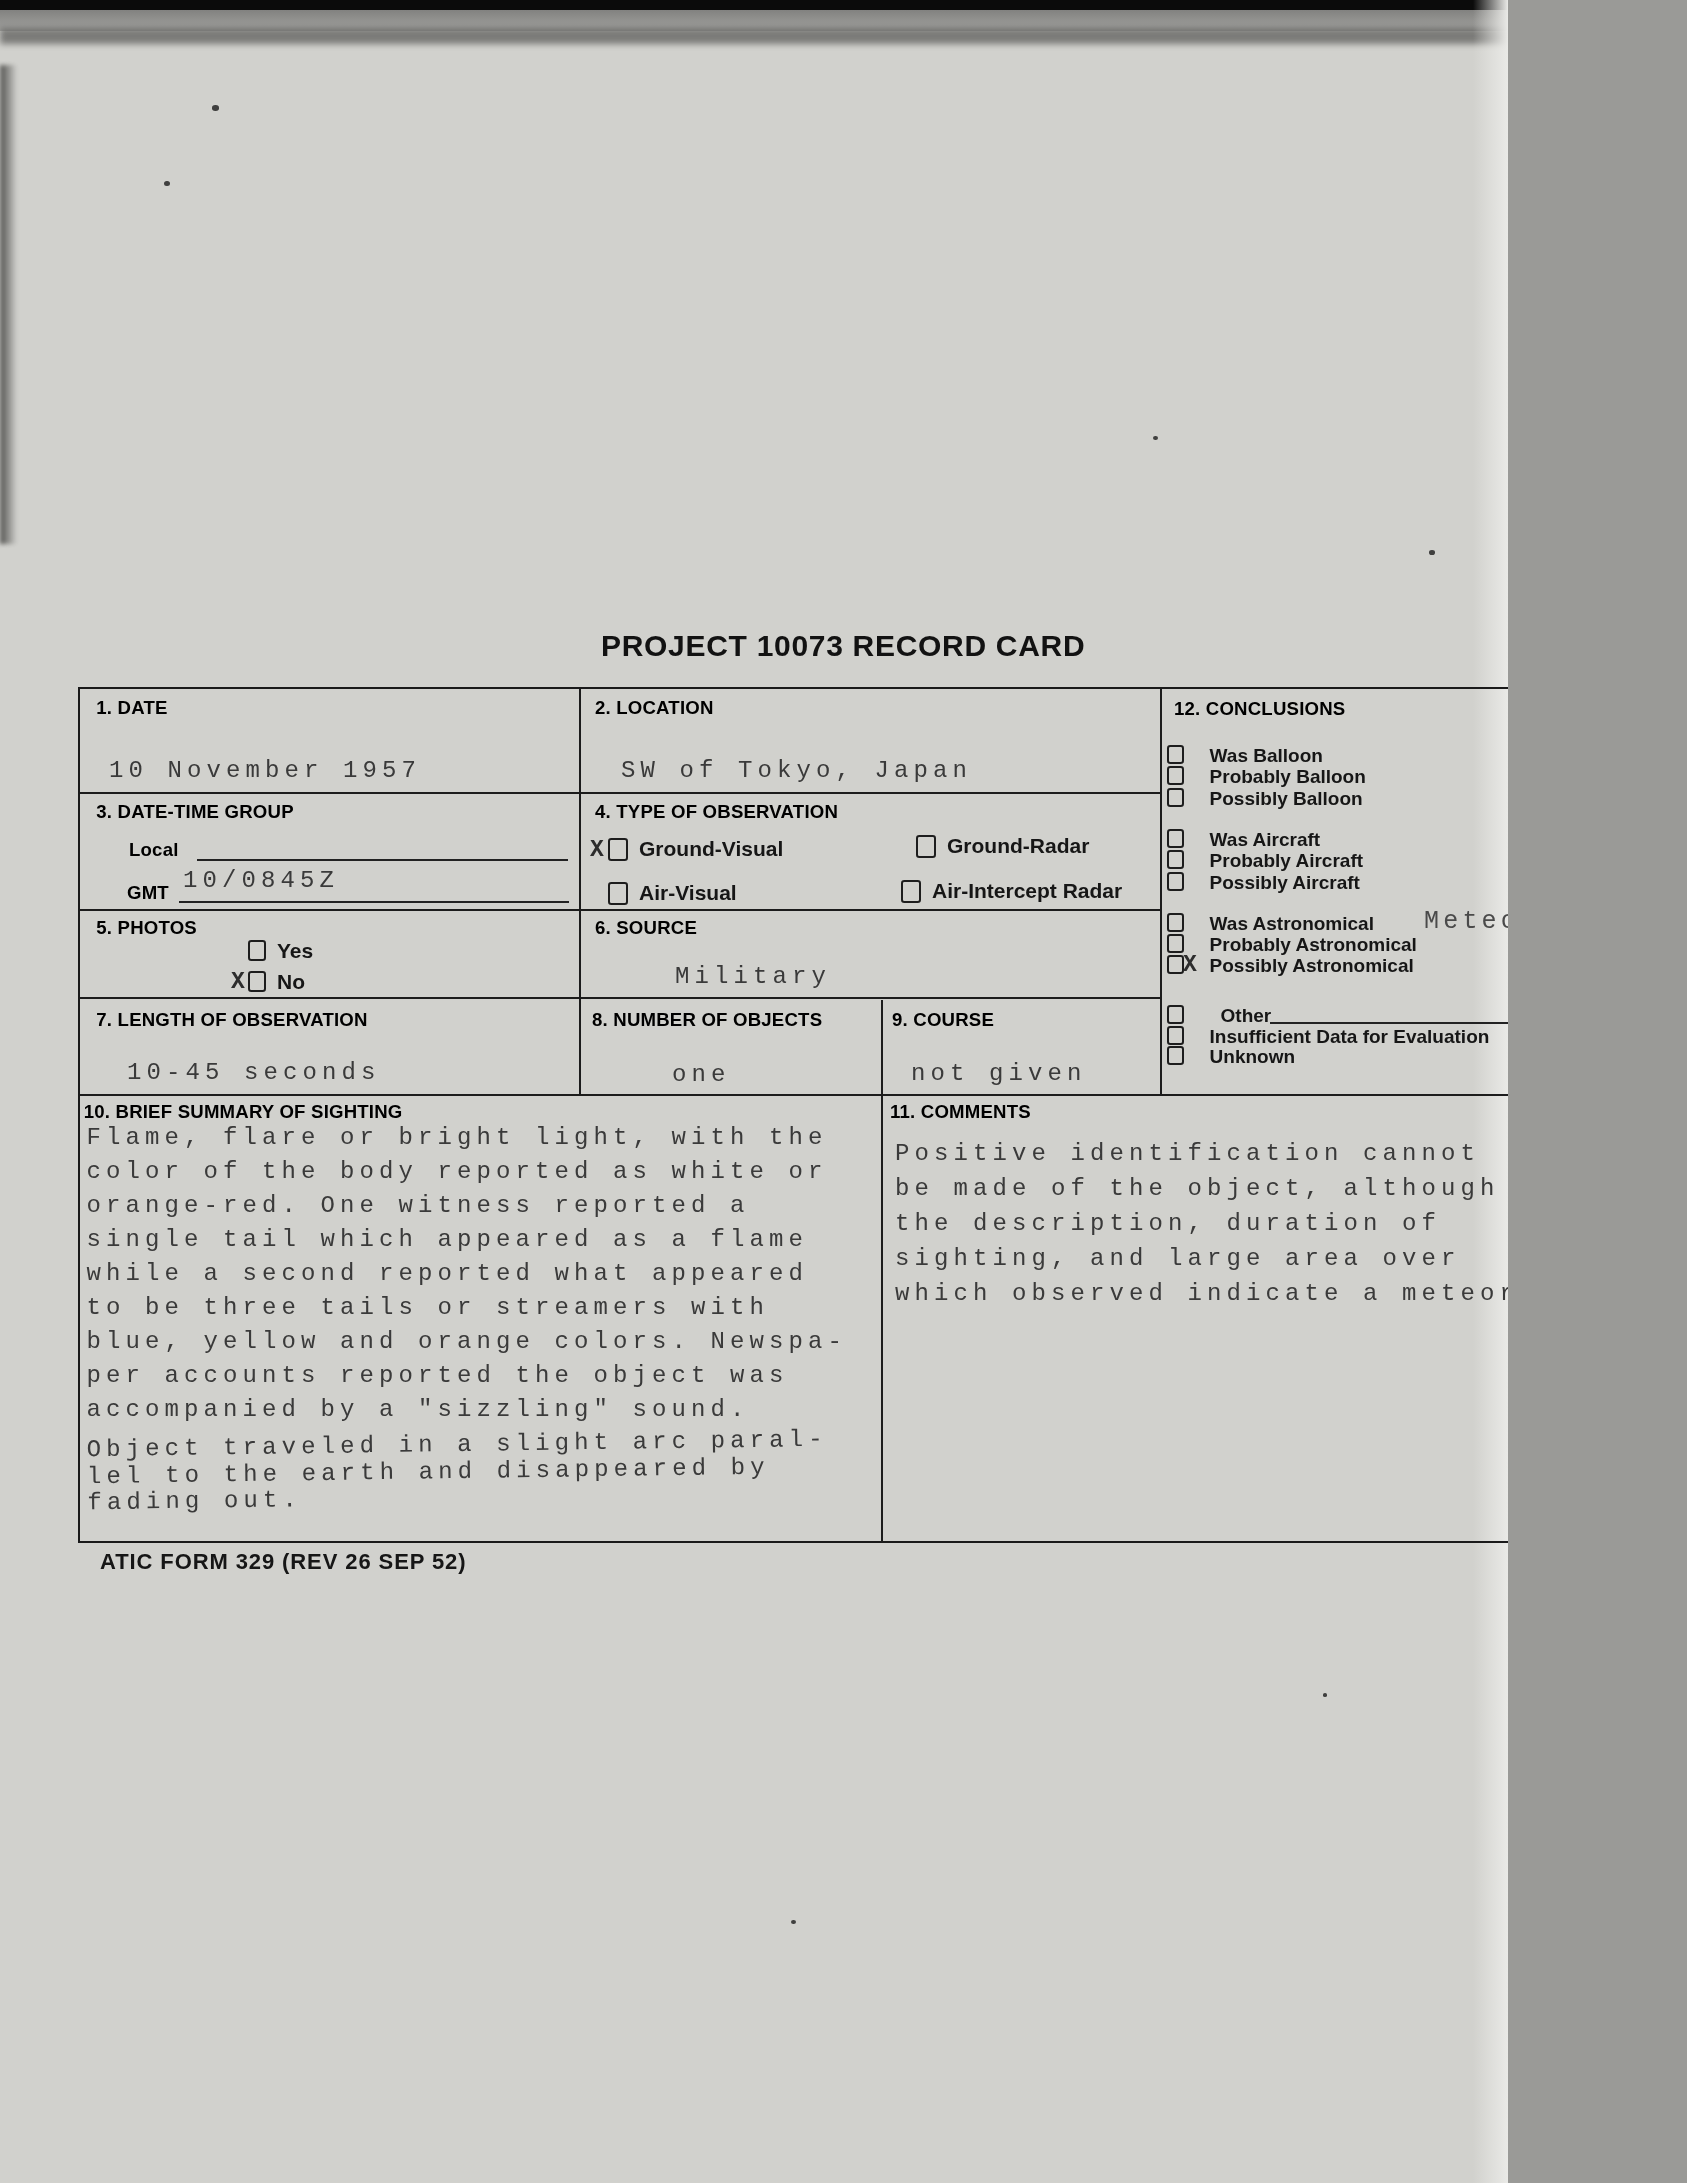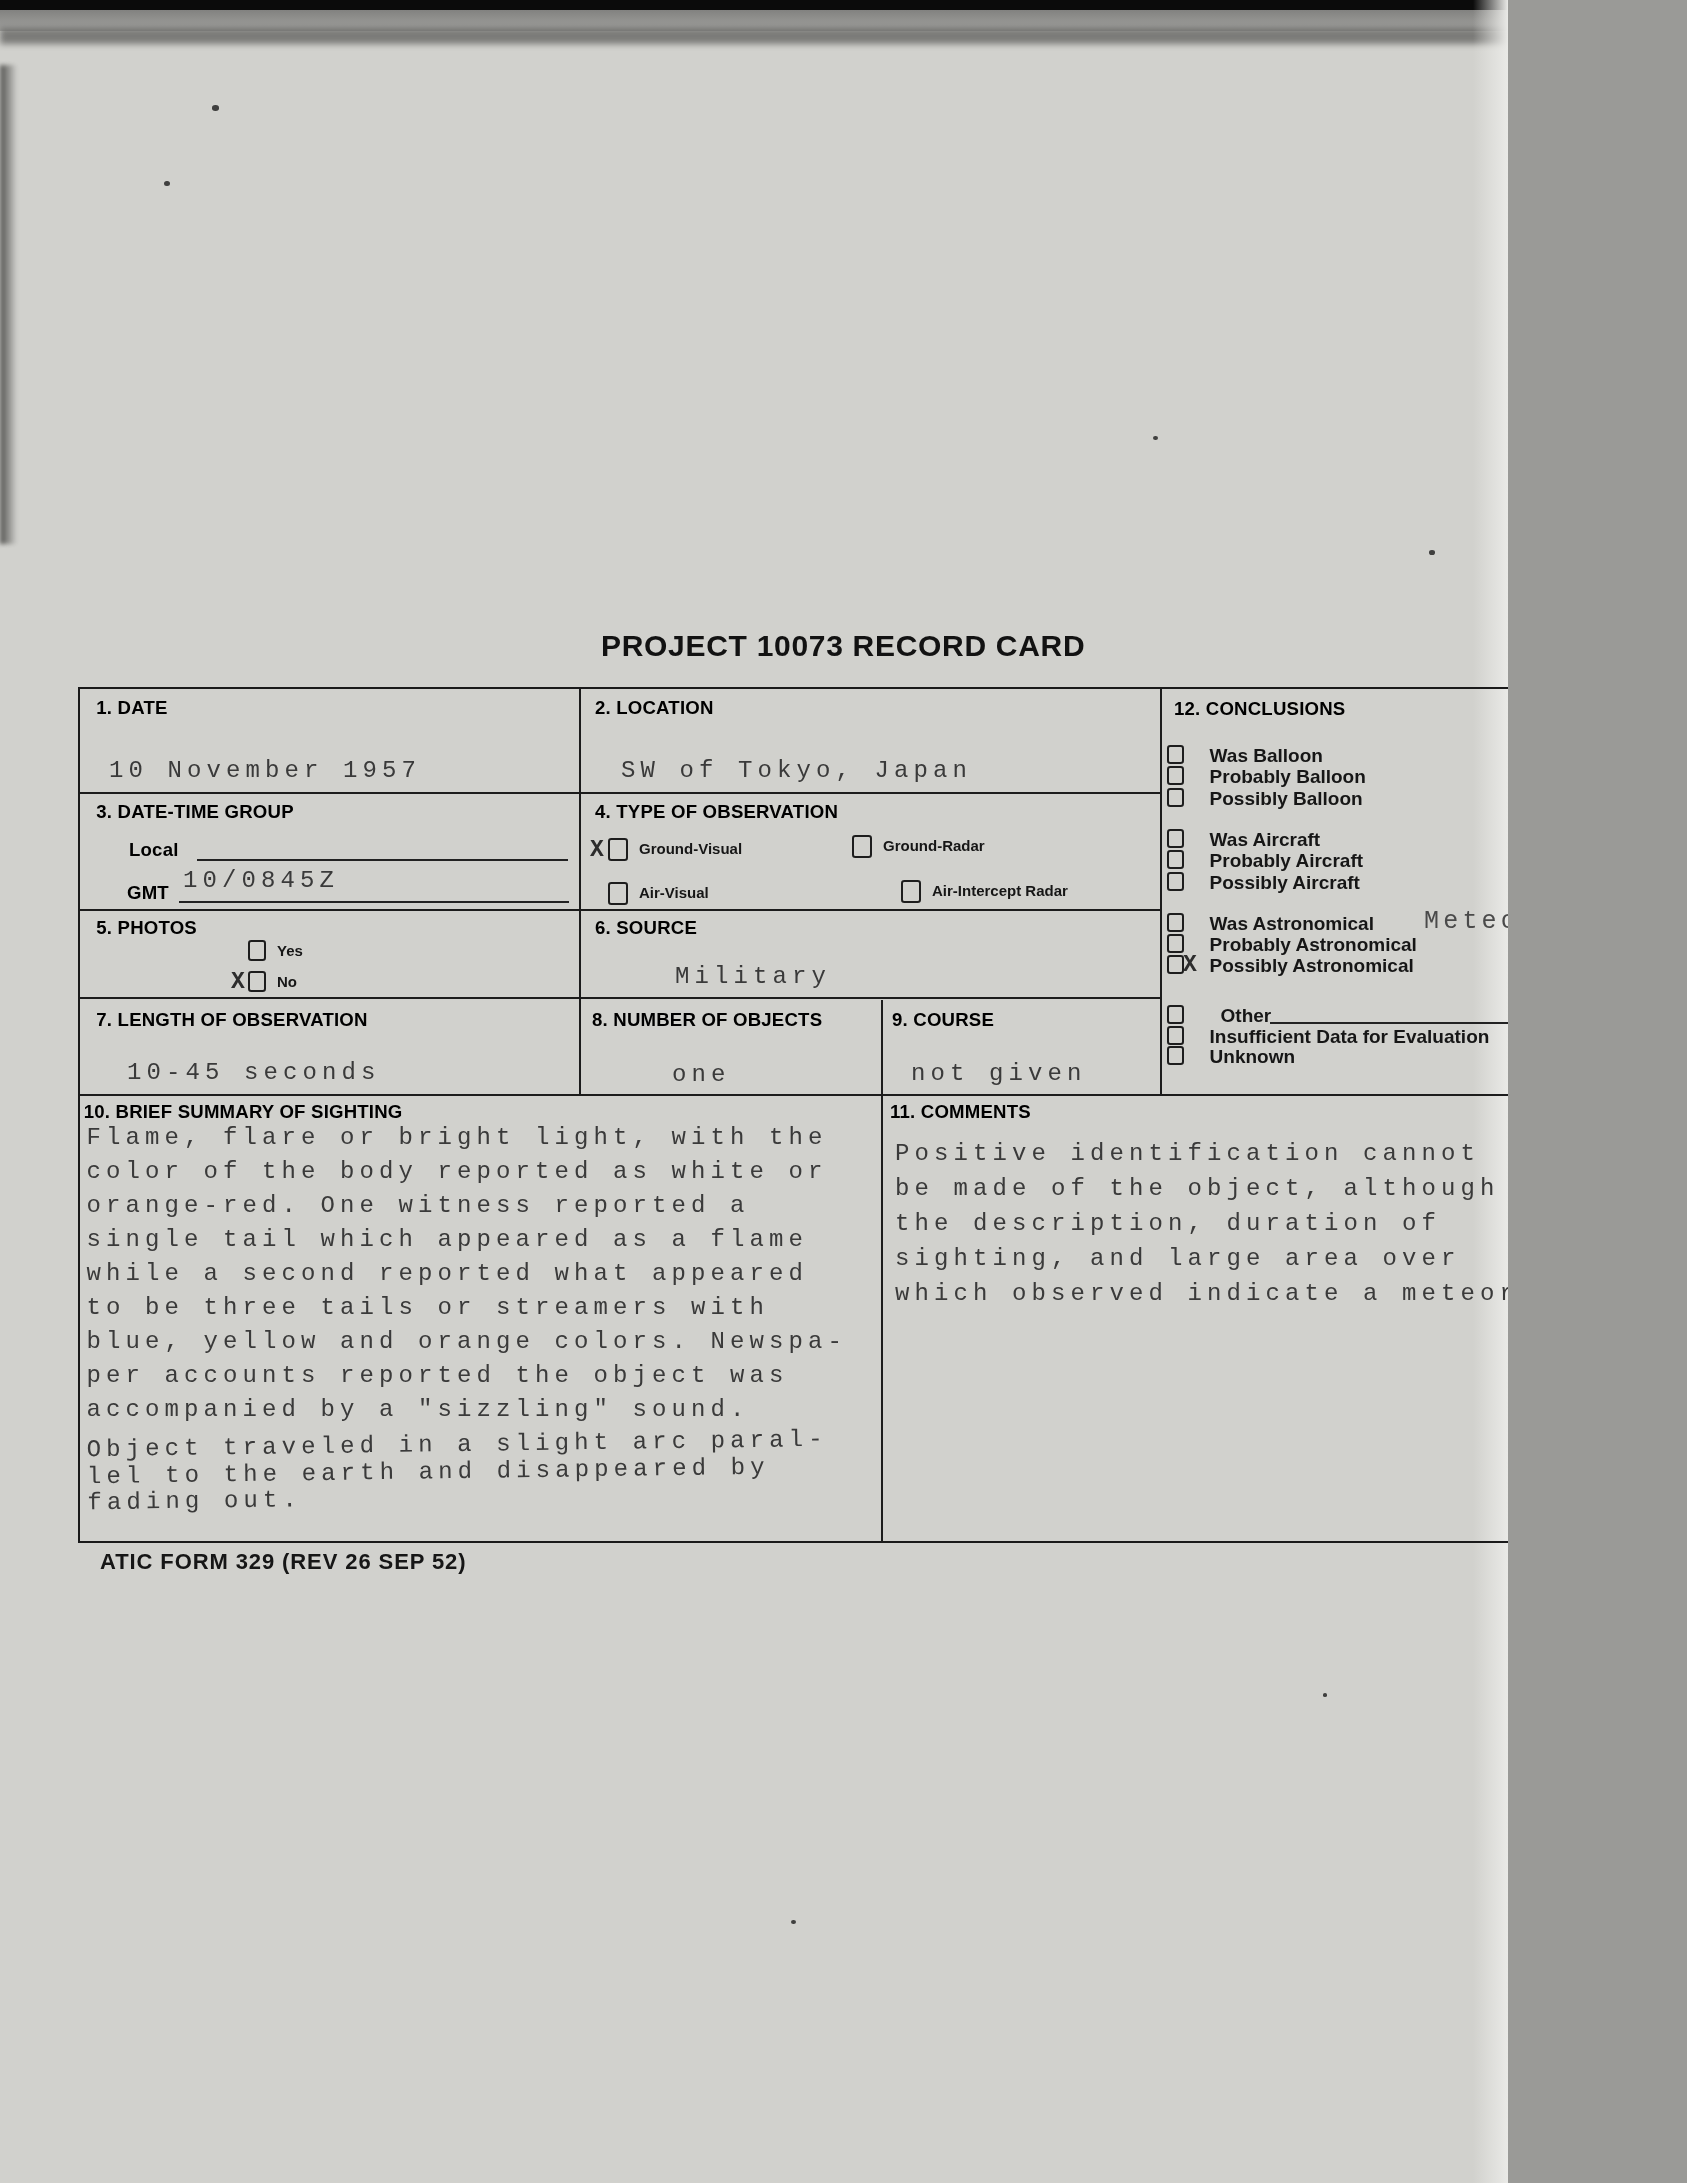--- a/index.html
+++ b/index.html
@@ -32,21 +32,21 @@
         letter-spacing:5.1px;color:#3a3a3a;white-space:pre-line;line-height:34px;}
   .typed-note{position:absolute;font-family:"Liberation Mono",monospace;font-size:25px;
         letter-spacing:4.2px;color:#4a4a4a;white-space:nowrap;}
   .rule{position:absolute;height:2.3px;background:#222;}
 
   .cbrow{position:absolute;display:flex;align-items:flex-start;white-space:nowrap;}
   .cb{display:inline-block;width:14px;height:16.7px;border:2.3px solid #1d1d1d;border-radius:3.3px;
         flex:0 0 auto;}
   .cb.big{width:16px;height:18.6px;}
   .cb.small{width:12.6px;height:15.3px;}
-  .cbl{font-weight:700;font-size:15px;color:#161616;margin-left:11px;line-height:21.4px;}
+  .cbl{font-weight:700;font-size:21px;color:#161616;margin-left:11px;line-height:21.4px;}
   .xmark{position:absolute;font-family:"Liberation Mono",monospace;font-weight:700;
         font-size:23px;color:#2d2d2d;}
 
   .citem{position:absolute;left:1087px;display:flex;align-items:flex-start;white-space:nowrap;}
   .citem .cbl{margin-left:26px;font-size:19px;}
 
   .footer{position:absolute;left:100px;top:1549px;font-weight:700;font-size:22px;
         letter-spacing:0.9px;color:#161616;white-space:nowrap;}
 </style>
 </head>
@@ -90,21 +90,21 @@
     <div class="lbl" style="left:47px;top:193px;">GMT</div>
     <div class="typed" style="left:103px;top:178px;">10/0845Z</div>
     <div class="rule" style="left:99px;top:212px;width:390px;"></div>
 
     <div class="lbl" style="left:515px;top:112px;">4. TYPE OF OBSERVATION</div>
     <div class="cbrow" style="left:528px;top:149px;">
       <span class="cb big"></span>
       <span class="cbl">Ground-Visual</span>
     </div>
     <span class="xmark" style="left:510px;top:148px;">X</span>
-    <div class="cbrow" style="left:772px;top:146px;justify-content:flex-end;">
+    <div class="cbrow" style="left:836px;top:146px;justify-content:flex-end;">
       <span class="cb big"></span>
       <span class="cbl">Ground-Radar</span>
     </div>
     <div class="cbrow" style="left:528px;top:193px;">
       <span class="cb big"></span>
       <span class="cbl">Air-Visual</span>
     </div>
     <div class="cbrow" style="left:821px;top:191px;">
       <span class="cb big"></span>
       <span class="cbl">Air-Intercept Radar</span>

